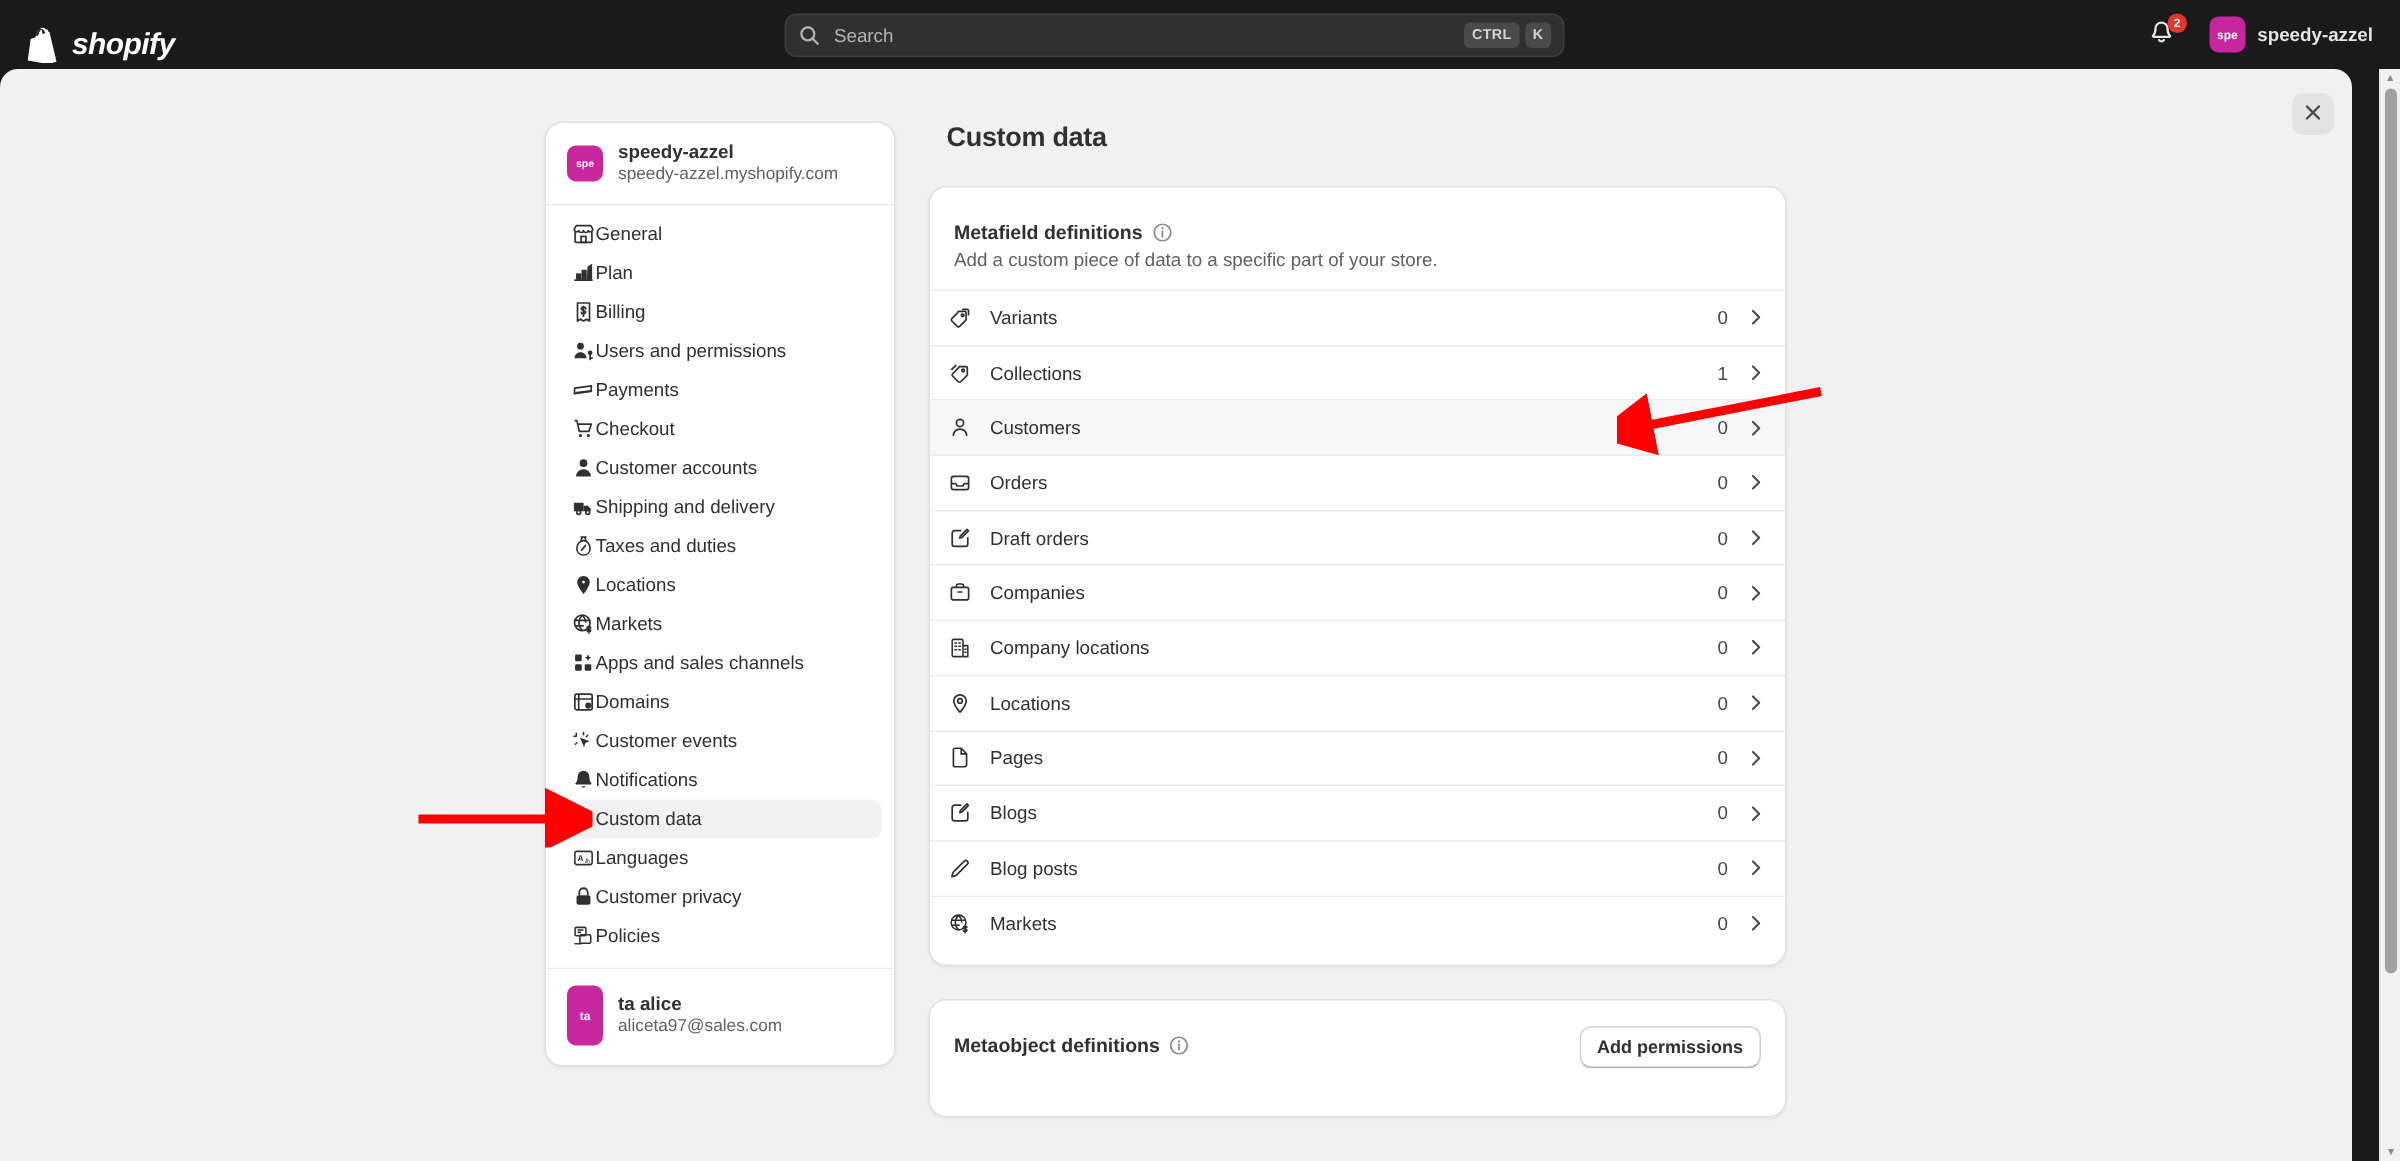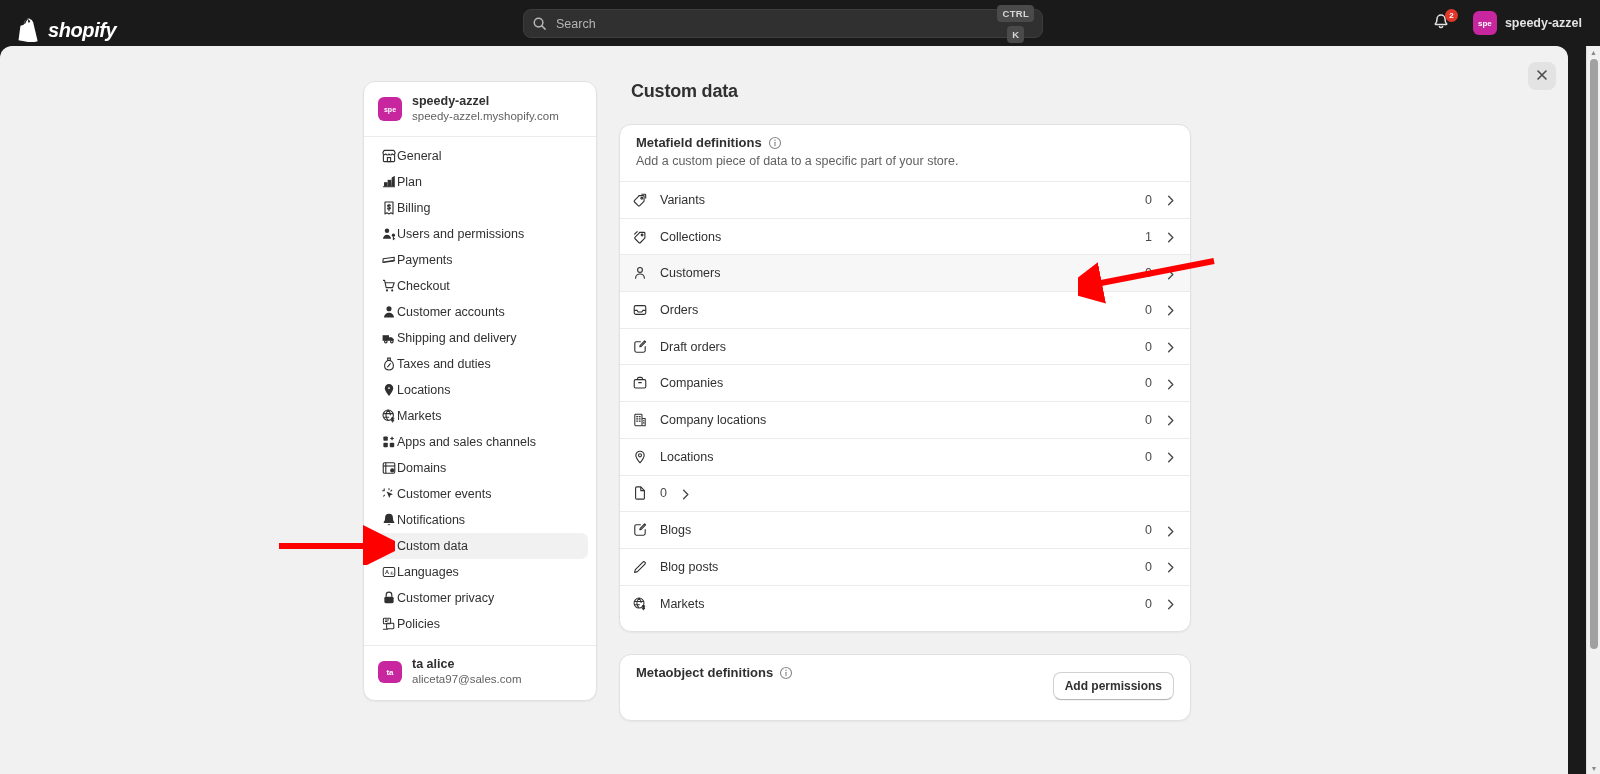--- a/index.html
+++ b/index.html
@@ -29,21 +29,21 @@
     position: absolute; left: 523px; top: 9px;
     width: 520px; height: 29px;
     background: #303030;
     border: 1px solid #3d3d3d;
     border-radius: 8px;
     display: flex; align-items: center;
     padding: 0 8px;
   }
   .search-icon { width: 15px; height: 15px; margin-right: 9px; flex: none; }
   .search-ph { color: #b5b5b5; font-size: 12.5px; flex: 1; }
-  .kbd-wrap { display: flex; gap: 4px; align-items: center; flex-direction: column; }
+  .kbd-wrap { display: flex; gap: 4px; align-items: center; }
   .kbd {
     background: #4a4a4a; color: #d6d6d6;
     font-size: 9.5px; font-weight: bold;
     border-radius: 4px; padding: 3px 5px;
     letter-spacing: 0.3px;
   }
   .top-right {
     position: absolute; right: 12px; top: 0; height: 46px;
     display: flex; align-items: center; gap: 12px;
   }
@@ -139,21 +139,21 @@
   .nav-ic { width: 17px; height: 17px; flex: none; display: flex; align-items: center; justify-content: center; }
   .nav-lab { font-size: 12.5px; color: #303030; }
 
   .user-foot {
     display: flex; align-items: center; gap: 10px;
     padding: 11px 12px 13px 14px;
     border-top: 1px solid #ebebeb;
     cursor: pointer;
   }
   .user-av {
-    width: 24px; height: 22px; border-radius: 6px;
+    width: 24px; height: 40px; border-radius: 6px;
     background: #c7269e; color: #fff;
     font-size: 8px; font-weight: bold;
     display: flex; align-items: center; justify-content: center; flex: none;
   }
   .user-name { font-size: 12.5px; font-weight: bold; color: #303030; line-height: 15px; }
   .user-mail { font-size: 11.5px; color: #616161; line-height: 15px; }
 
   
   .main-pane { width: 572px; }
   .page-title {
@@ -161,21 +161,21 @@
     margin: 0 0 22px 12px; letter-spacing: -0.2px;
   }
   .card {
     background: #ffffff;
     border: 1px solid #e1e1e1;
     border-radius: 12px;
     box-shadow: 0 1px 2px rgba(0,0,0,.05);
     margin-bottom: 22px;
     overflow: hidden;
   }
-  .card-head { padding: 10px 16px 0 16px; position: relative; }
+  .card-head { padding: 22px 16px 0 16px; position: relative; }
   .card-title-row { display: flex; align-items: center; gap: 6px; }
   .card-title { font-size: 13px; font-weight: bold; color: #303030; }
   .info-ic { width: 14px; height: 14px; cursor: pointer; }
   .card-sub { font-size: 12.5px; color: #616161; margin-top: 4px; }
   .add-def-btn {
     position: absolute; right: 16px; top: 17px;
     background: #fff; border: 1px solid #d0d0d0;
     border-bottom-color: #b5b5b5;
     border-radius: 8px; padding: 6px 11px;
     font-size: 12px; font-weight: bold; color: #303030;
@@ -614,20 +614,21 @@
                 </svg></span>
           </div>
 
           <div class="def-row">
             <span class="def-ic">
                 <svg width="16" height="16" viewBox="0 0 20 20" fill="none" stroke="#303030" stroke-width="1.4">
                   <path d="M4.5 3.8a1.5 1.5 0 0 1 1.5-1.5h5L15.5 7v9.2a1.5 1.5 0 0 1-1.5 1.5H6a1.5 1.5 0 0 1-1.5-1.5z" stroke-linejoin="round"></path>
                   <path d="M11 2.5V7h4.5" stroke-linejoin="round"></path>
                 </svg>
               </span>
+            <span class="def-lab">Pages</span>
             <span class="def-count">0</span>
             <span class="chev"><svg width="13" height="13" viewBox="0 0 14 14" fill="none" stroke="#4a4a4a" stroke-width="1.5" stroke-linecap="round" stroke-linejoin="round">
                   <path d="M5 2.5 9.5 7 5 11.5"></path>
                 </svg></span>
           </div>
 
           <div class="def-row">
             <span class="def-ic">
                 <svg width="16" height="16" viewBox="0 0 20 20" fill="none" stroke="#303030" stroke-width="1.4">
                   <path d="M16.5 9.5v5a2 2 0 0 1-2 2h-9a2 2 0 0 1-2-2v-9a2 2 0 0 1 2-2h5" stroke-linecap="round"></path>

